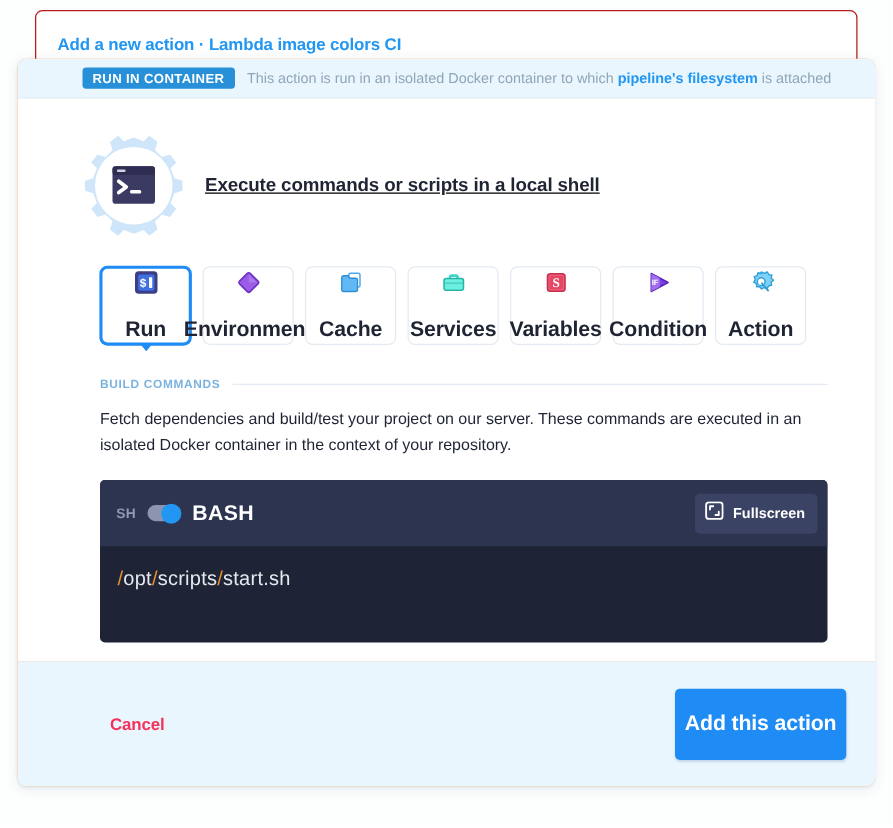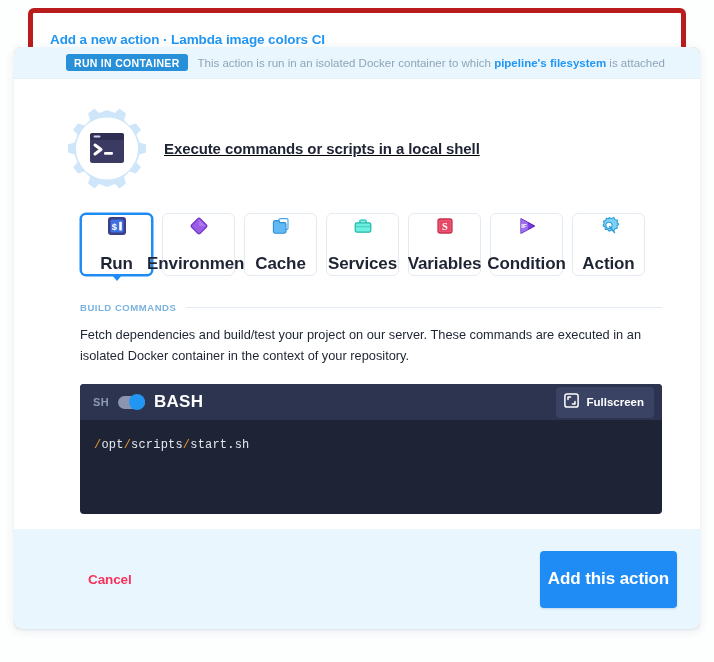--- a/index.html
+++ b/index.html
@@ -7,21 +7,21 @@
     width: 714px; height: 662px;
     background: #ffffff;
     font-family: "Liberation Sans", sans-serif;
     overflow: hidden;
   }
   #root { position: relative; width: 714px; height: 662px; background: #fdfefe; }
 
   
   .back-card {
     position: absolute; left: 28px; top: 8px; width: 658px; height: 52px;
-    background: #ffffff; border: 5px solid #b91c1c; border-radius: 6px;
+    background: #ffffff; border: 1px solid #b91c1c; border-radius: 6px;
     box-shadow: 0 1px 3px rgba(30,60,90,0.06);
   }
   .breadcrumb {
     position: absolute; left: 17px; top: 19px;
     font-size: 13.5px; font-weight: 700; color: #2196f3;
     letter-spacing: -0.1px; white-space: nowrap; cursor: pointer;
   }
 
   
   .modal {
@@ -87,42 +87,42 @@
     margin-top: 12px; width: 568px; font-size: 12.8px; color: #1e2433;
     line-height: 1.62;
   }
 
   
   .term {
     margin-top: 18px; width: 582px; height: 130px; border-radius: 4px;
     overflow: hidden; background: #1e2435;
   }
   .term-bar {
-    height: 36px; background: #2c3450; display: flex; align-items: center;
+    height: 53px; background: #2c3450; display: flex; align-items: center;
     padding: 0 8px 0 13px; justify-content: space-between;
   }
   .shell-toggle { display: flex; align-items: center; cursor: pointer; }
   .sh-lab { font-size: 11px; font-weight: 700; color: #8e99b5; letter-spacing: 0.3px; }
   .bash-lab { font-size: 17px; font-weight: 700; color: #ffffff; letter-spacing: 0.3px; }
   .switch {
     width: 27px; height: 13px; border-radius: 7px; background: #8b95b0;
     margin: 0 9px; position: relative;
   }
   .knob {
     position: absolute; right: 0; top: -1.5px; width: 16px; height: 16px;
     border-radius: 50%; background: #2196f3;
   }
   .fs-btn {
     display: flex; align-items: center; gap: 7px; background: #3a4364;
     border-radius: 4px; padding: 6px 10px 6px 8px; cursor: pointer;
   }
   .fs-lab { font-size: 11.5px; font-weight: 700; color: #ffffff; text-align: center; }
   .term-body { padding: 18px 0 0 14px; }
   .term-line {
-    font-family: Liberation Mono, monospace; font-size: 12px;
+    font-family: Liberation Sans, sans-serif; font-size: 16px;
     color: #e6e9f0; letter-spacing: 0.2px;
   }
   .term-line .sl { color: #e8922e; }
 
   
   .footer {
     position: absolute; left: 0; bottom: 0; width: 100%; height: 100px;
     background: #eaf6fd; display: flex; align-items: center;
     justify-content: space-between; padding: 0 23px 0 74px;
   }

